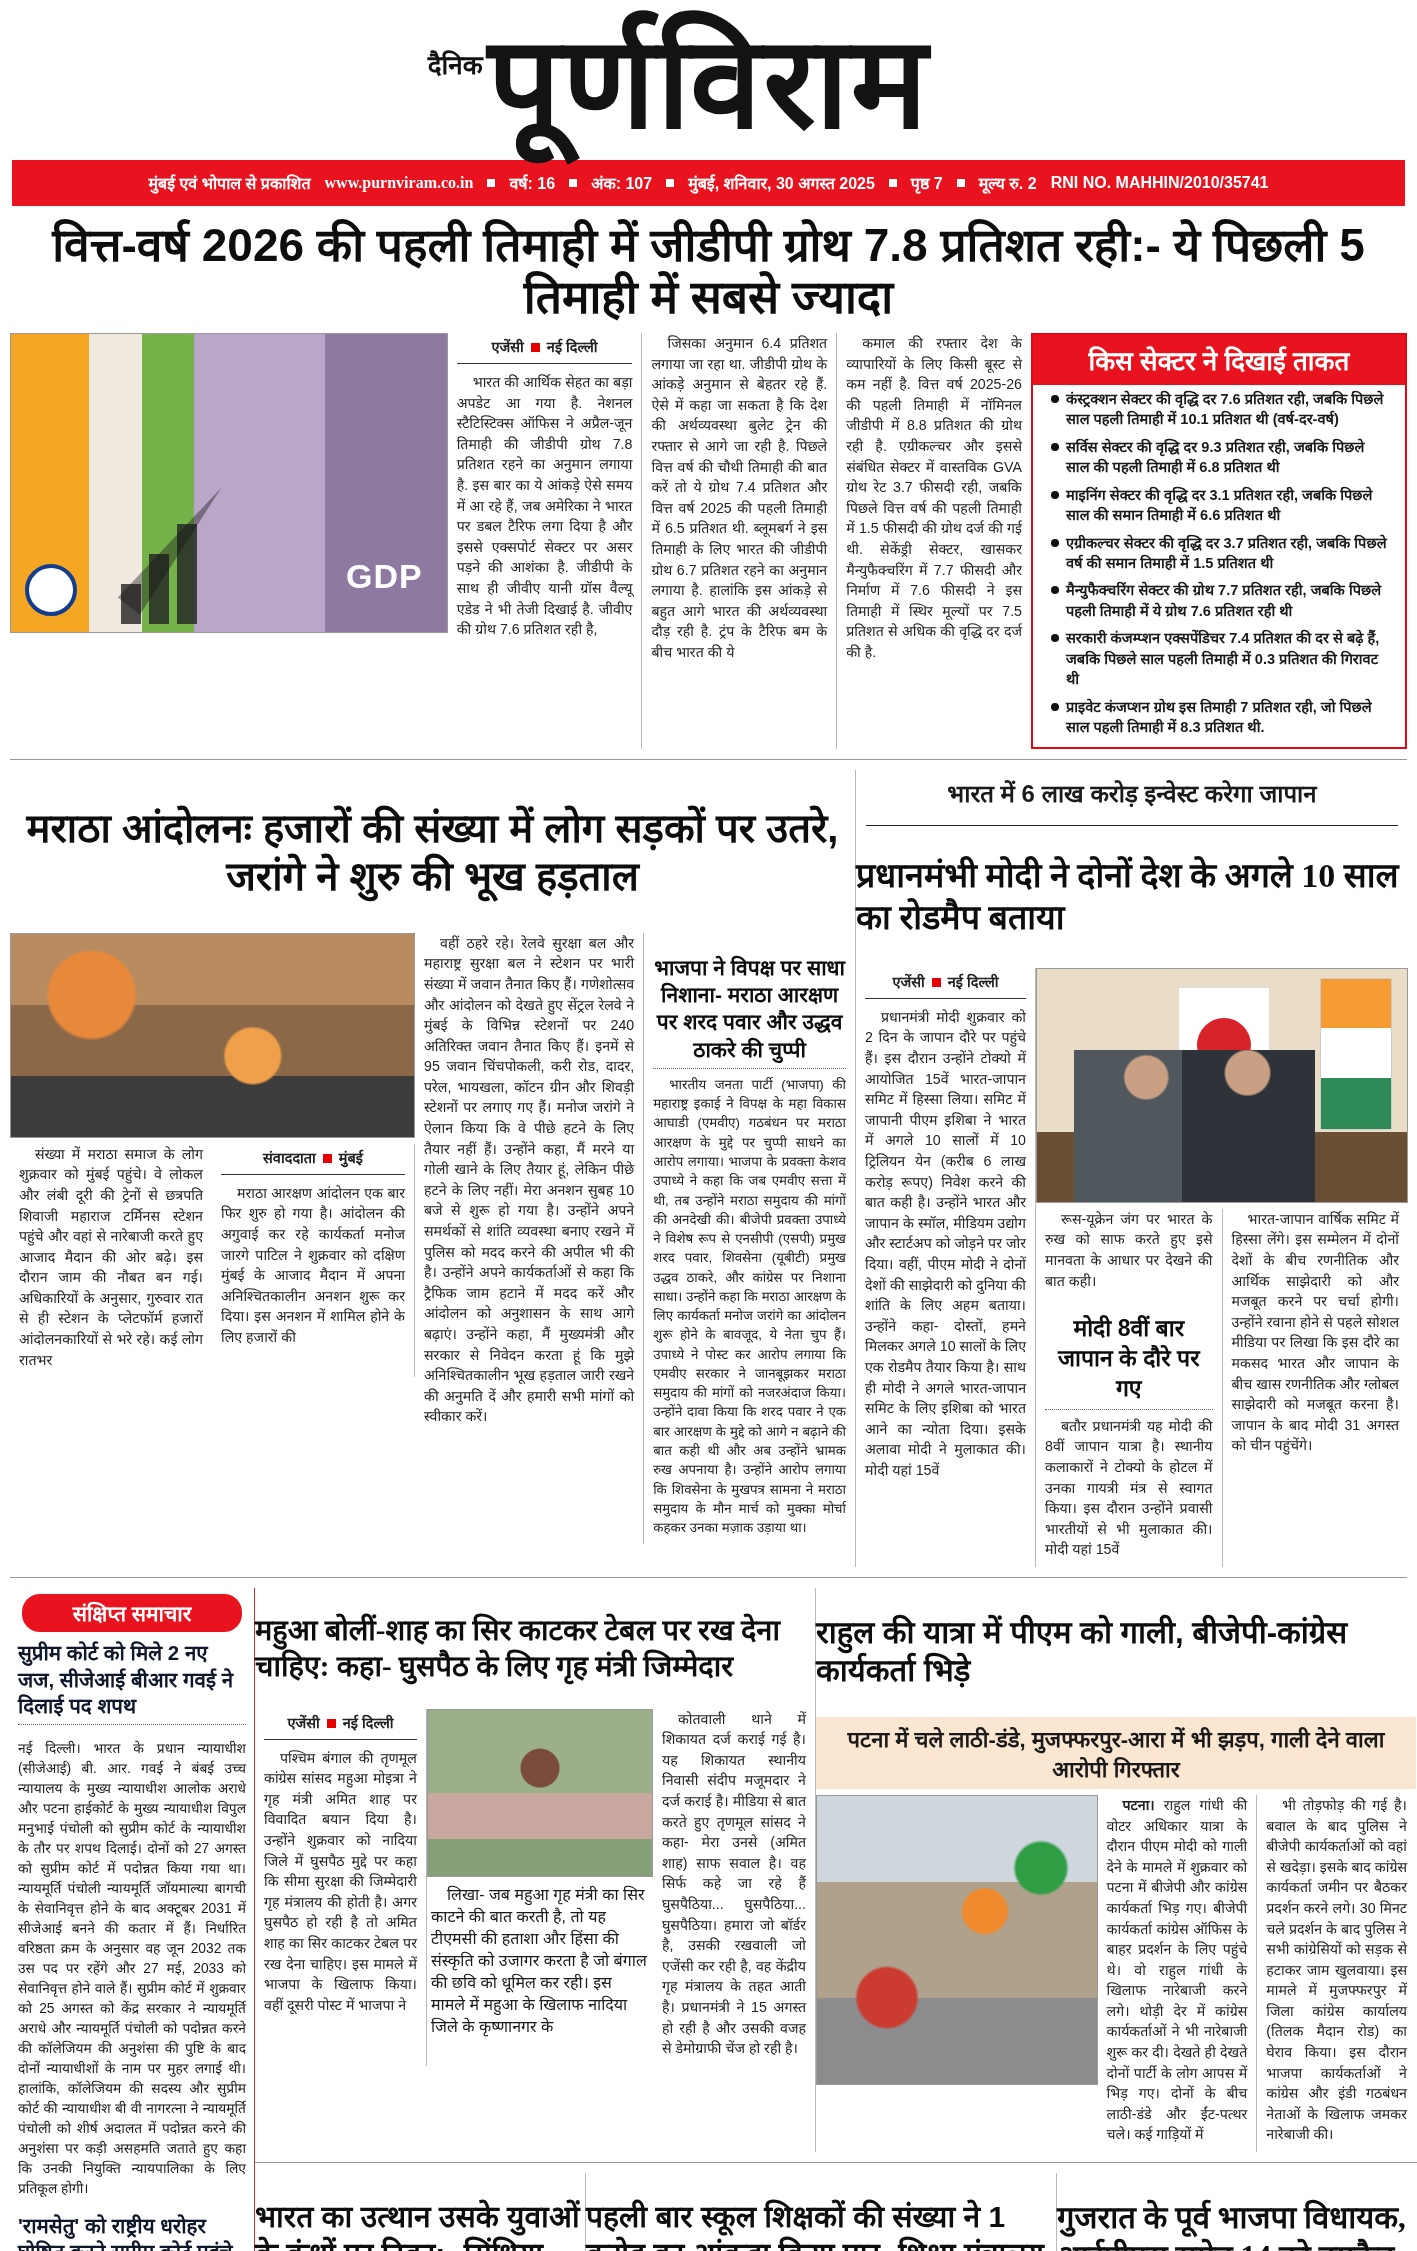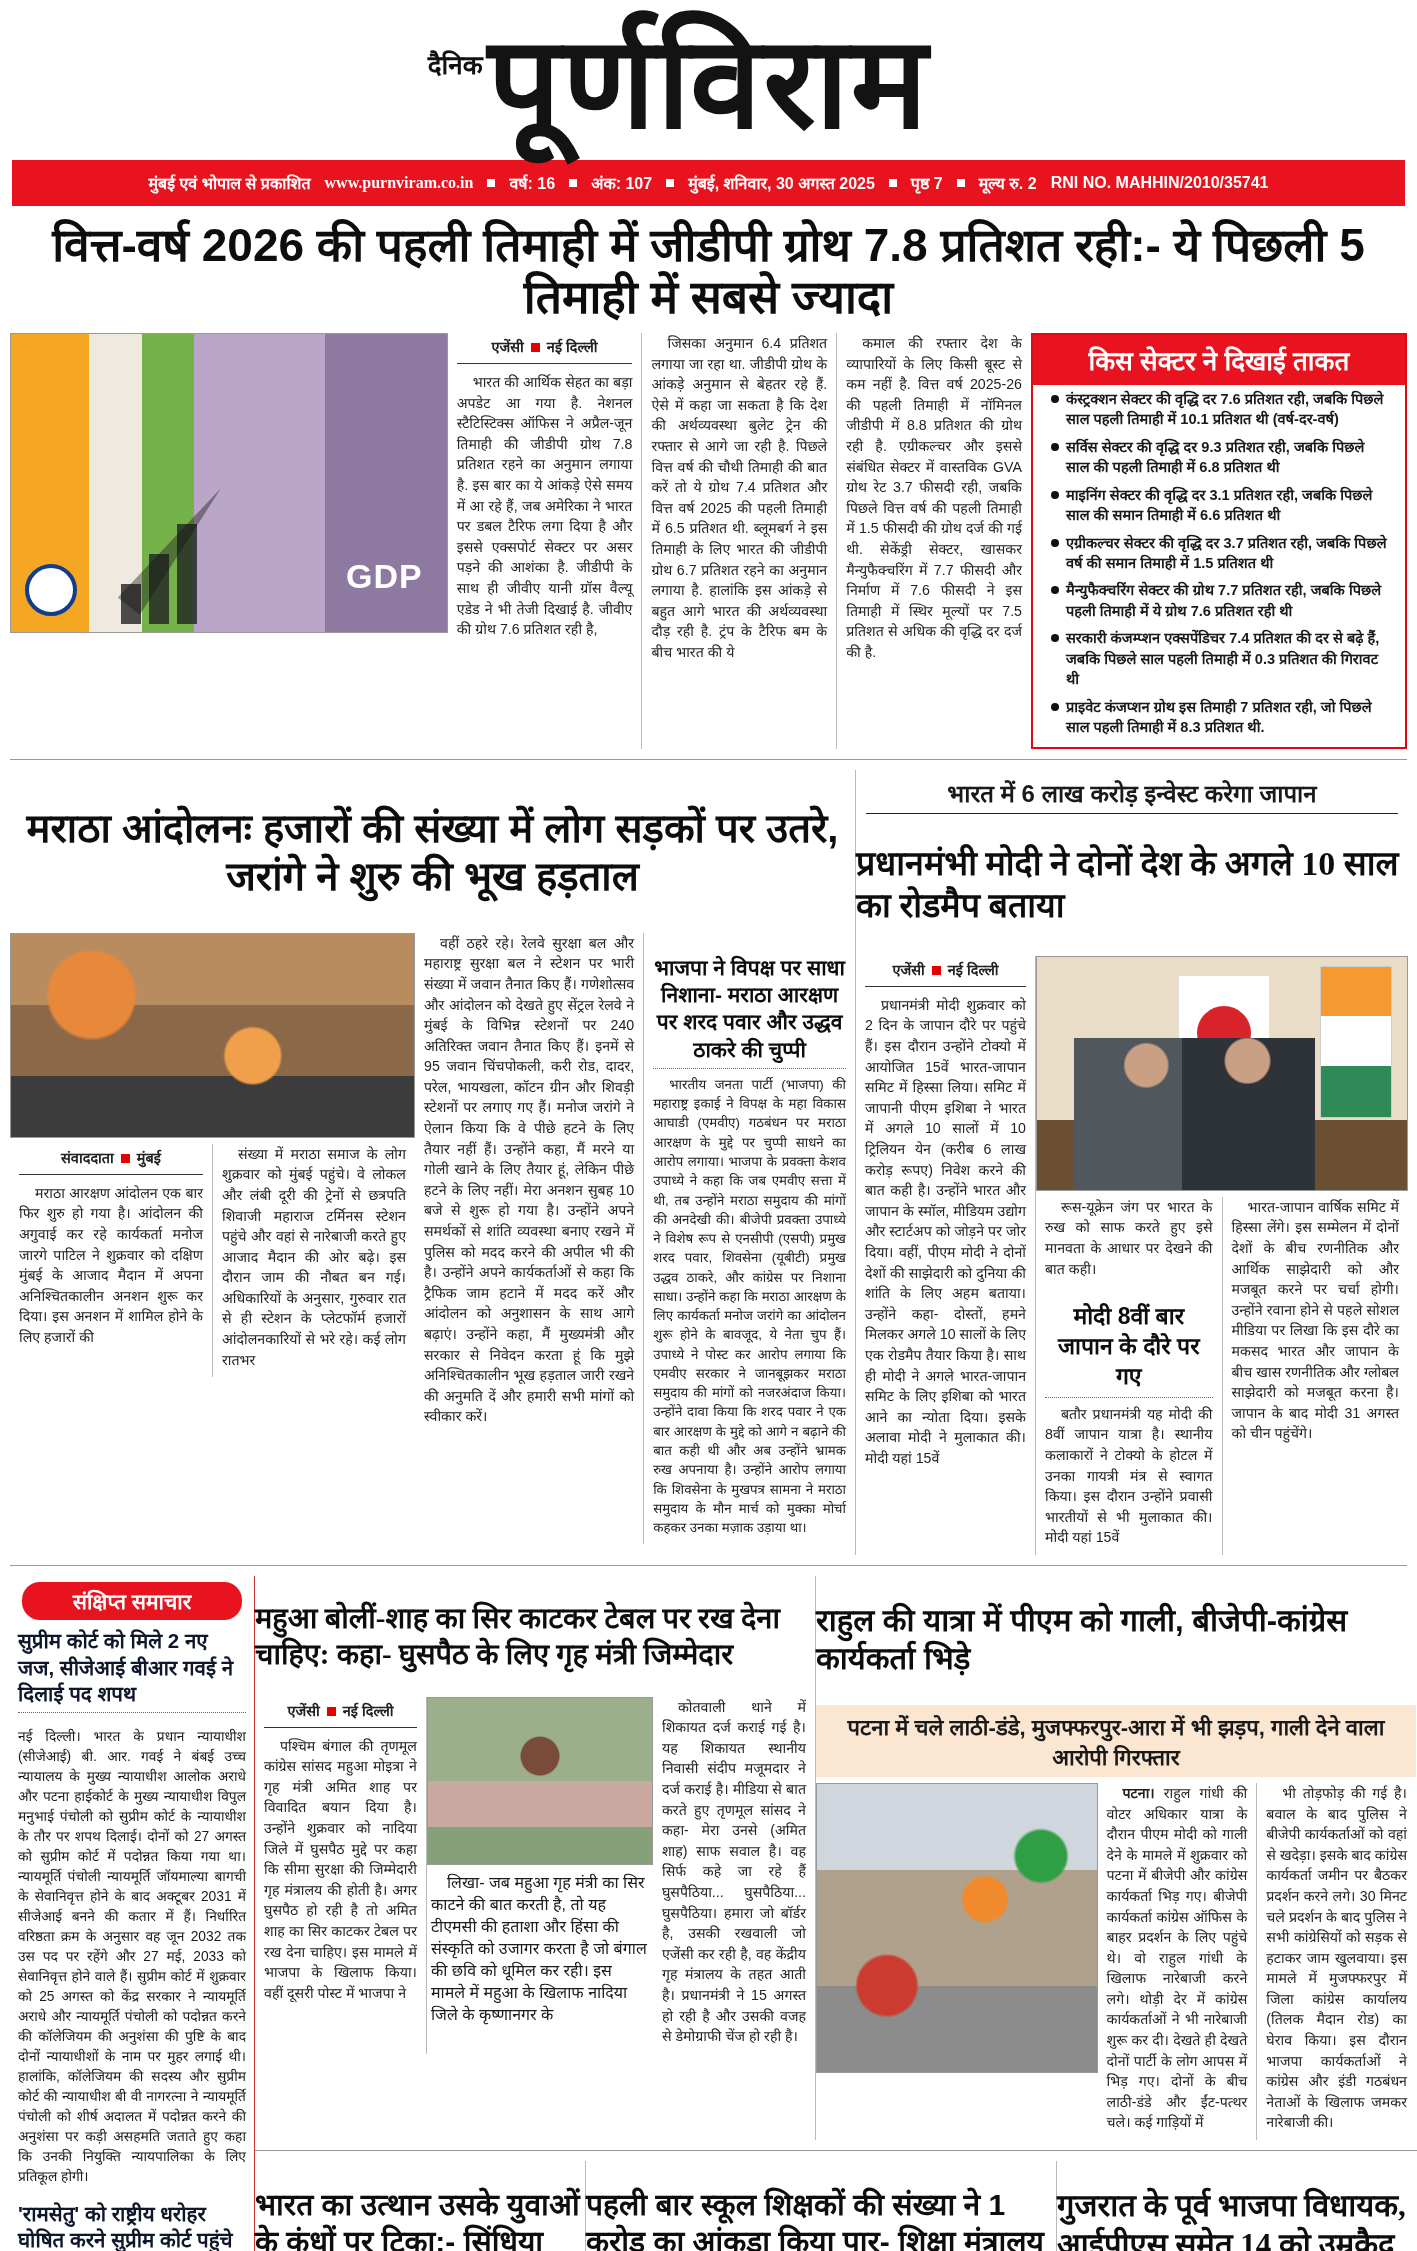--- a/index.html
+++ b/index.html
@@ -12,21 +12,21 @@
   .title{font-size:128px;font-weight:900;color:#131313;line-height:1.0;letter-spacing:2px;font-family:"DejaVu Serif","Liberation Serif",serif;}
   
   .infobar{background:#e8131e;color:#fff;display:flex;align-items:center;justify-content:center;gap:14px;height:46px;font-size:16px;font-weight:bold;margin:8px 2px 0 2px;}
   .infobar .sq{width:8px;height:8px;background:#fff;display:inline-block;}
   .infobar .site{font-family:"Liberation Serif","DejaVu Serif",serif;font-weight:bold;}
   
   .h-xl{font-size:46px;font-weight:900;text-align:center;line-height:1.12;color:#0d0d0d;margin:14px 0 10px 0;}
   .h-lg{font-size:40px;font-weight:900;text-align:center;line-height:1.2;color:#0d0d0d;}
   .h-md{font-size:29px;font-weight:900;text-align:left;line-height:1.25;color:#0d0d0d;}
   .h-sm{font-size:21px;font-weight:900;line-height:1.3;color:#0d0d0d;}
-  .kicker{font-size:24px;font-weight:900;text-align:center;border-bottom:1.5px solid #222;display:block;padding-bottom:4px;}
+  .kicker{font-size:24px;font-weight:900;text-align:center;border-bottom:1.5px solid #222;display:block;padding-bottom:16px;}
   .row{display:flex;}
   .col{padding:0 9px;font-size:14.2px;line-height:1.45;text-align:justify;color:#222;}
   .rule{border-right:1px solid #b9b9b9;}
   .byline{display:flex;align-items:center;justify-content:center;font-weight:bold;font-size:14.5px;gap:7px;padding:4px 0 5px 0;}
   .byline-wrap{border-bottom:1.3px solid #333;margin-bottom:8px;}
   .redsq{width:9px;height:9px;background:#e60000;display:inline-block;}
   .para{margin:0 0 7px 0;text-indent:16px;}
   .photo{position:relative;overflow:hidden;border:1px solid #999;box-sizing:border-box;}
   .sechr{border:none;border-top:1px solid #9a9a9a;margin:10px 0;}
   
@@ -147,33 +147,33 @@
 
   <hr class="sechr">
 
   <div class="row">
     <section style="width:845px" class="rule">
       <h2 class="h-lg">मराठा आंदोलनः हजारों की संख्या में लोग सड़कों पर उतरे, जरांगे ने शुरु की भूख हड़ताल</h2>
       <div class="row" style="margin-top:8px">
         <div style="width:405px;flex:0 0 405px">
           <div class="photo maratha-photo"></div>
           <div class="row" style="margin-top:6px">
+            <div class="col" style="width:50%">
+                <p class="para">संख्या में मराठा समाज के लोग शुक्रवार को मुंबई पहुंचे। वे लोकल और लंबी दूरी की ट्रेनों से छत्रपति शिवाजी महाराज टर्मिनस स्टेशन पहुंचे और वहां से नारेबाजी करते हुए आजाद मैदान की ओर बढ़े। इस दौरान जाम की नौबत बन गई। अधिकारियों के अनुसार, गुरुवार रात से ही स्टेशन के प्लेटफॉर्म हजारों आंदोलनकारियों से भरे रहे। कई लोग रातभर</p>
+              </div>
             <div class="col rule" style="width:50%">
               <div class="byline-wrap">
                   <div class="byline">
                     <span>संवाददाता</span>
                     <span class="redsq"></span>
                     <span>मुंबई</span>
                   </div>
                 </div>
               <p class="para">मराठा आरक्षण आंदोलन एक बार फिर शुरु हो गया है। आंदोलन की अगुवाई कर रहे कार्यकर्ता मनोज जारगे पाटिल ने शुक्रवार को दक्षिण मुंबई के आजाद मैदान में अपना अनिश्चितकालीन अनशन शुरू कर दिया। इस अनशन में शामिल होने के लिए हजारों की</p>
             </div>
-            <div class="col" style="width:50%">
-                <p class="para">संख्या में मराठा समाज के लोग शुक्रवार को मुंबई पहुंचे। वे लोकल और लंबी दूरी की ट्रेनों से छत्रपति शिवाजी महाराज टर्मिनस स्टेशन पहुंचे और वहां से नारेबाजी करते हुए आजाद मैदान की ओर बढ़े। इस दौरान जाम की नौबत बन गई। अधिकारियों के अनुसार, गुरुवार रात से ही स्टेशन के प्लेटफॉर्म हजारों आंदोलनकारियों से भरे रहे। कई लोग रातभर</p>
-              </div>
           </div>
         </div>
         <div class="col rule" style="width:218px">
             <p class="para">वहीं ठहरे रहे। रेलवे सुरक्षा बल और महाराष्ट्र सुरक्षा बल ने स्टेशन पर भारी संख्या में जवान तैनात किए हैं। गणेशोत्सव और आंदोलन को देखते हुए सेंट्रल रेलवे ने मुंबई के विभिन्न स्टेशनों पर 240 अतिरिक्त जवान तैनात किए हैं। इनमें से 95 जवान चिंचपोकली, करी रोड, दादर, परेल, भायखला, कॉटन ग्रीन और शिवड़ी स्टेशनों पर लगाए गए हैं। मनोज जरांगे ने ऐलान किया कि वे पीछे हटने के लिए तैयार नहीं हैं। उन्होंने कहा, मैं मरने या गोली खाने के लिए तैयार हूं, लेकिन पीछे हटने के लिए नहीं। मेरा अनशन सुबह 10 बजे से शुरू हो गया है। उन्होंने अपने समर्थकों से शांति व्यवस्था बनाए रखने में पुलिस को मदद करने की अपील भी की है। उन्होंने अपने कार्यकर्ताओं से कहा कि ट्रैफिक जाम हटाने में मदद करें और आंदोलन को अनुशासन के साथ आगे बढ़ाएं। उन्होंने कहा, मैं मुख्यमंत्री और सरकार से निवेदन करता हूं कि मुझे अनिश्चितकालीन भूख हड़ताल जारी रखने की अनुमति दें और हमारी सभी मांगों को स्वीकार करें।</p>
           </div>
         <div class="col" style="width:200px">
           <h3 class="h-sm subhead-dot" style="text-align:center">भाजपा ने विपक्ष पर साधा निशाना- मराठा आरक्षण पर शरद पवार और उद्धव ठाकरे की चुप्पी</h3>
           <p class="para" style="font-size:13.3px">भारतीय जनता पार्टी (भाजपा) की महाराष्ट्र इकाई ने विपक्ष के महा विकास आघाडी (एमवीए) गठबंधन पर मराठा आरक्षण के मुद्दे पर चुप्पी साधने का आरोप लगाया। भाजपा के प्रवक्ता केशव उपाध्ये ने कहा कि जब एमवीए सत्ता में थी, तब उन्होंने मराठा समुदाय की मांगों की अनदेखी की। बीजेपी प्रवक्ता उपाध्ये ने विशेष रूप से एनसीपी (एसपी) प्रमुख शरद पवार, शिवसेना (यूबीटी) प्रमुख उद्धव ठाकरे, और कांग्रेस पर निशाना साधा। उन्होंने कहा कि मराठा आरक्षण के लिए कार्यकर्ता मनोज जरांगे का आंदोलन शुरू होने के बावजूद, ये नेता चुप हैं। उपाध्ये ने पोस्ट कर आरोप लगाया कि एमवीए सरकार ने जानबूझकर मराठा समुदाय की मांगों को नजरअंदाज किया। उन्होंने दावा किया कि शरद पवार ने एक बार आरक्षण के मुद्दे को आगे न बढ़ाने की बात कही थी और अब उन्होंने भ्रामक रुख अपनाया है। उन्होंने आरोप लगाया कि शिवसेना के मुखपत्र सामना ने मराठा समुदाय के मौन मार्च को मुक्का मोर्चा कहकर उनका मज़ाक उड़ाया था।</p>
         </div>
       </div>

